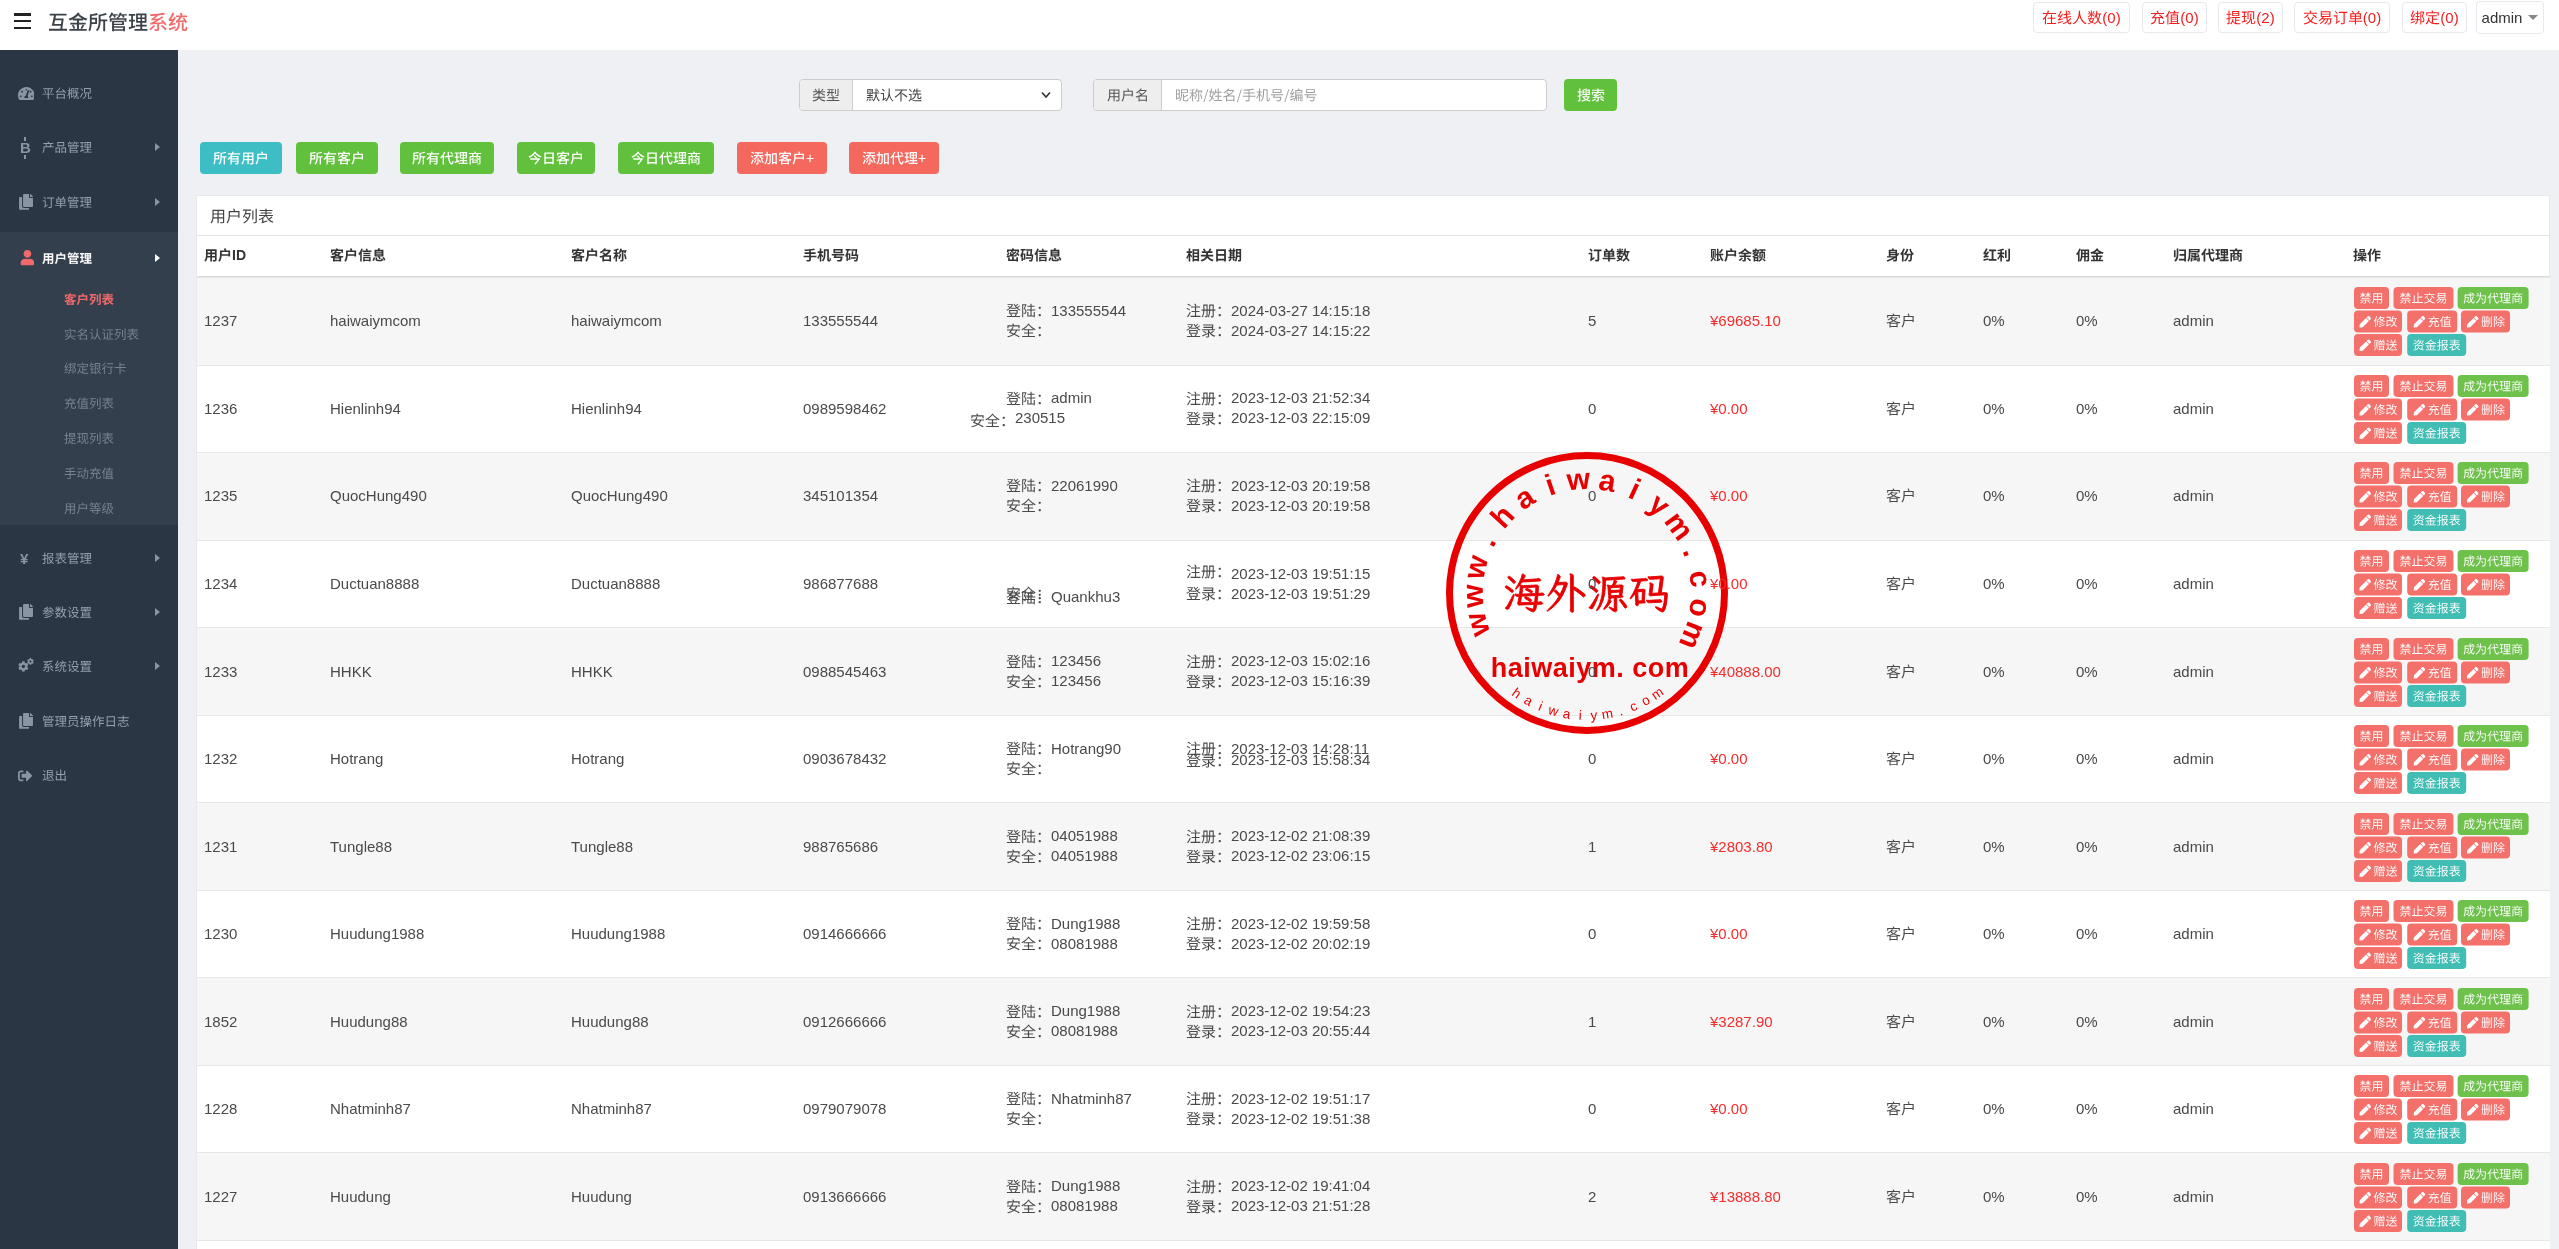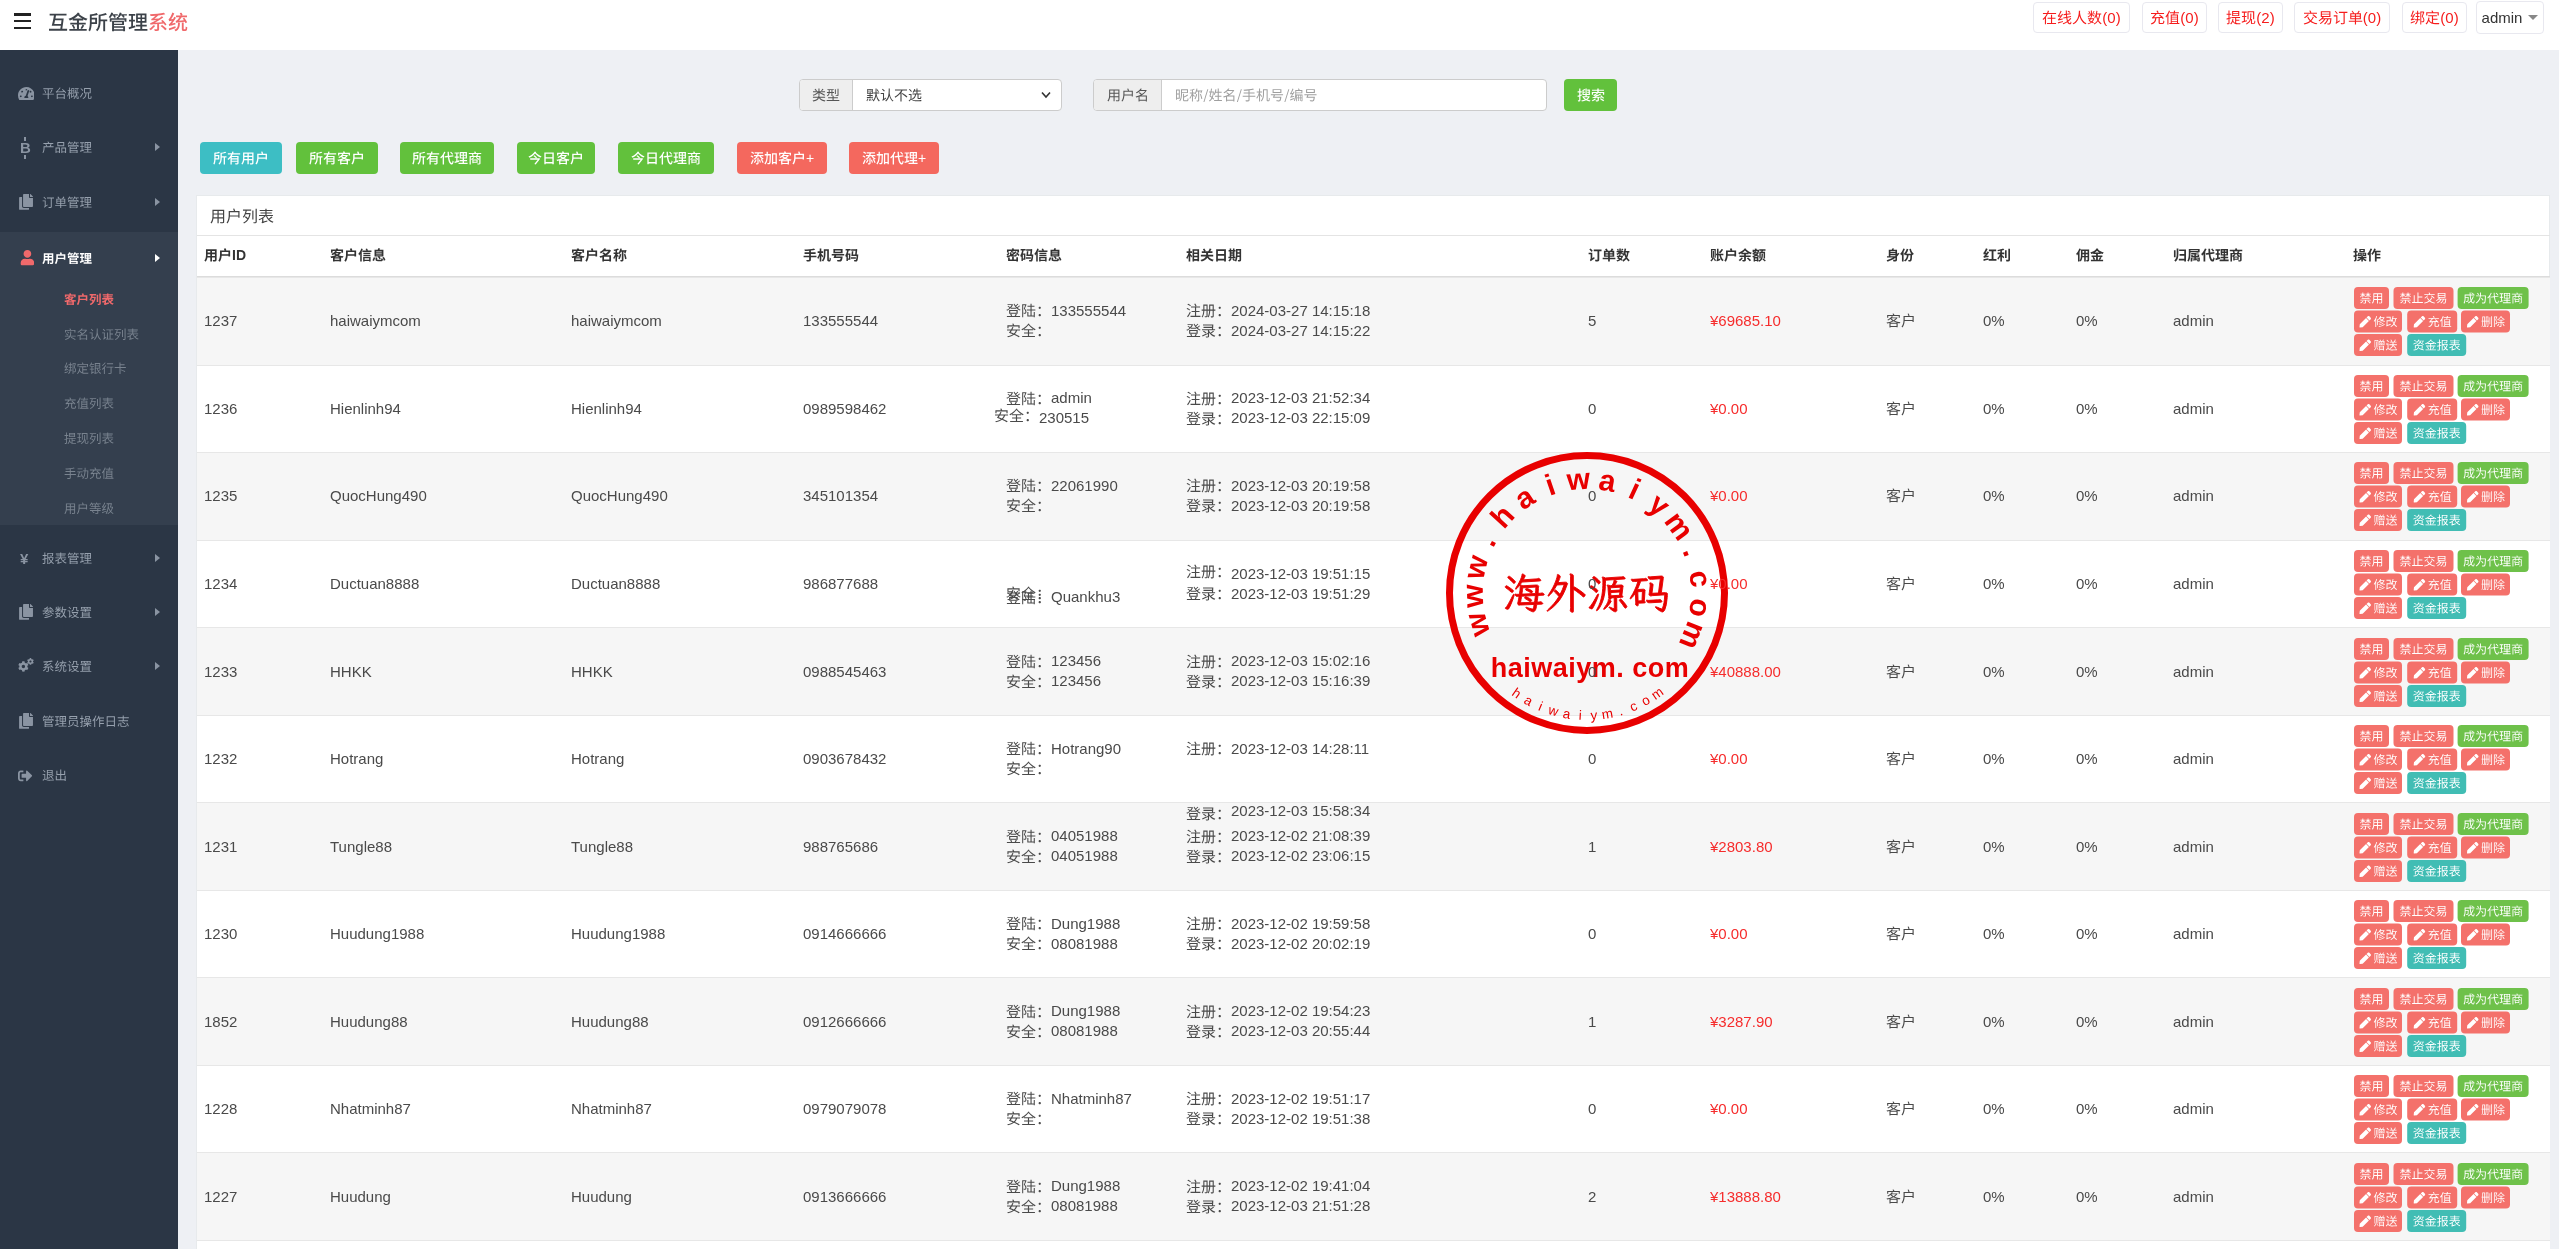--- a/index.html
+++ b/index.html
@@ -758,21 +758,21 @@
 <div style="position:absolute;left:571px;top:397.9px;font:normal 15px 'Liberation Sans', sans-serif;line-height:21px;color:#4a4a4a;white-space:nowrap">Hienlinh94</div>
 <div style="position:absolute;left:803px;top:397.9px;font:normal 15px 'Liberation Sans', sans-serif;line-height:21px;color:#4a4a4a;white-space:nowrap">0989598462</div>
 <div style="position:absolute;left:1006px;top:388.4px;height:20px;display:flex;align-items:center;line-height:0">
         <svg style="width:45px;height:15px;" viewBox="0 -880 3000 1000" fill="#4a4a4a">
           <use href="#r767b" x="0"></use>
           <use href="#r9646" x="1000"></use>
           <use href="#rff1a" x="2000"></use>
         </svg>
         <span style="font:15px 'Liberation Sans',sans-serif;color:#4a4a4a;line-height:20px;white-space:nowrap">admin</span>
       </div>
-<div style="position:absolute;left:994px;top:408.4px;height:20px;display:flex;align-items:flex-start;line-height:0">
+<div style="position:absolute;left:970px;top:408.4px;height:20px;display:flex;align-items:flex-end;line-height:0">
         <svg style="width:45px;height:15px;" viewBox="0 -880 3000 1000" fill="#4a4a4a">
           <use href="#r5b89" x="0"></use>
           <use href="#r5168" x="1000"></use>
           <use href="#rff1a" x="2000"></use>
         </svg>
         <span style="font:15px 'Liberation Sans',sans-serif;color:#4a4a4a;line-height:20px;white-space:nowrap">230515</span>
       </div>
 <div style="position:absolute;left:1186px;top:388.4px;height:20px;display:flex;align-items:center;line-height:0">
         <svg style="width:45px;height:15px;" viewBox="0 -880 3000 1000" fill="#4a4a4a">
           <use href="#r6ce8" x="0"></use>
@@ -966,21 +966,21 @@
         <span style="font:15px 'Liberation Sans',sans-serif;color:#4a4a4a;line-height:20px;white-space:nowrap"></span>
       </div>
 <div style="position:absolute;left:1186px;top:738.5px;height:20px;display:flex;align-items:center;line-height:0">
         <svg style="width:45px;height:15px;" viewBox="0 -880 3000 1000" fill="#4a4a4a">
           <use href="#r6ce8" x="0"></use>
           <use href="#r518c" x="1000"></use>
           <use href="#rff1a" x="2000"></use>
         </svg>
         <span style="font:15px 'Liberation Sans',sans-serif;color:#4a4a4a;line-height:20px;white-space:nowrap">2023-12-03 14:28:11</span>
       </div>
-<div style="position:absolute;left:1186px;top:801px;height:20px;display:flex;align-items:flex-end;line-height:0">
+<div style="position:absolute;left:1186px;top:750px;height:20px;display:flex;align-items:center;line-height:0">
         <svg style="width:45px;height:15px;" viewBox="0 -880 3000 1000" fill="#4a4a4a">
           <use href="#r767b" x="0"></use>
           <use href="#r5f55" x="1000"></use>
           <use href="#rff1a" x="2000"></use>
         </svg>
         <span style="font:15px 'Liberation Sans',sans-serif;color:#4a4a4a;line-height:20px;white-space:nowrap">2023-12-03 15:58:34</span>
       </div>
 <div style="position:absolute;left:1588px;top:748px;font:normal 15px 'Liberation Sans', sans-serif;line-height:21px;color:#4a4a4a;white-space:nowrap">0</div>
 <div style="position:absolute;left:1710px;top:748px;font:normal 15px 'Liberation Sans', sans-serif;line-height:21px;color:#f62c2c;white-space:nowrap">¥0.00</div>
 <div style="position:absolute;left:1886px;top:751px;line-height:0"><svg style="width:30px;height:15px;" viewBox="0 -880 2000 1000" fill="#4a4a4a">

